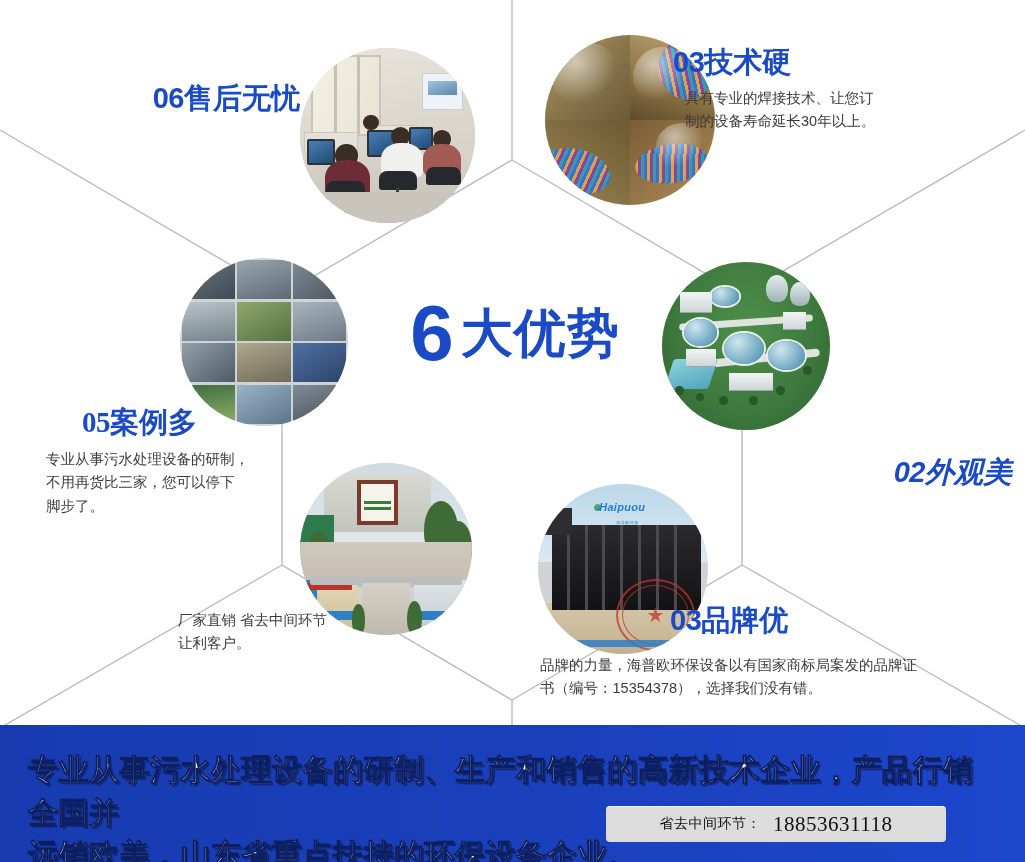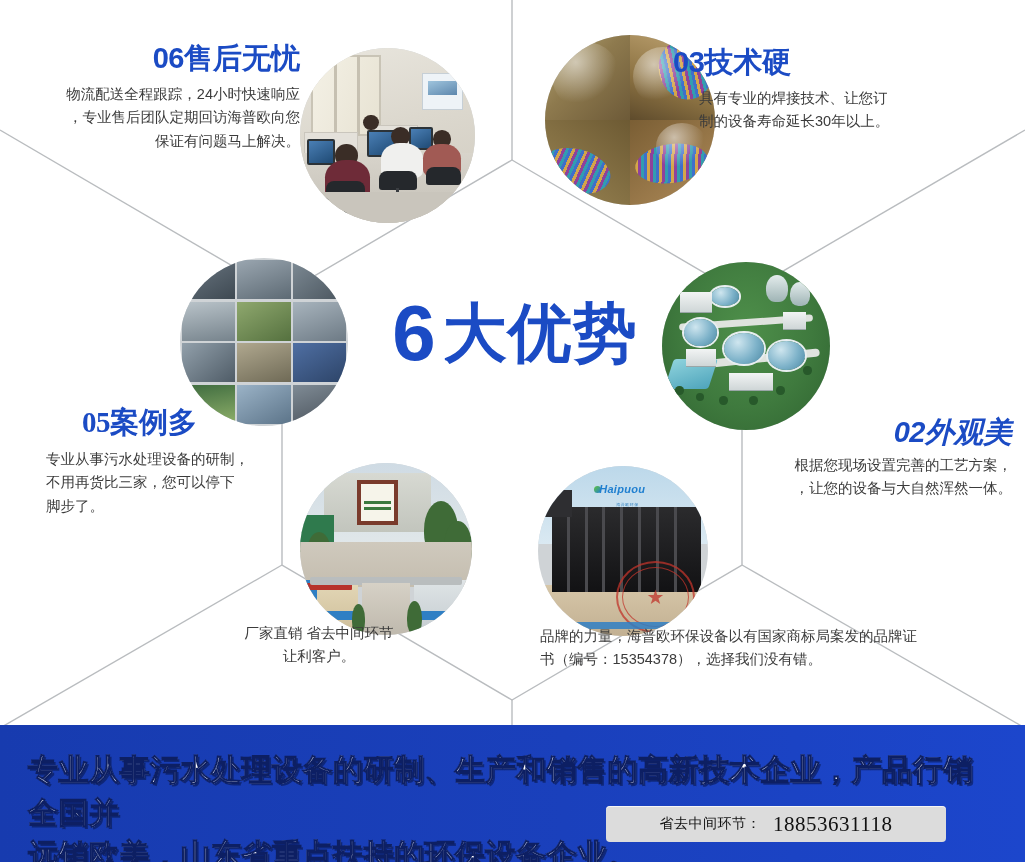--- a/index.html
+++ b/index.html
@@ -19,21 +19,21 @@
   .center-title{
     position:absolute;left:385px;top:288px;width:260px;height:90px;
     display:flex;align-items:center;justify-content:center;
     white-space:nowrap;
   }
   .center-num{
     font-size:78px;font-weight:bold;color:#1B4BC4;line-height:1;
     letter-spacing:-2px;
   }
   .center-word{
-    font-size:64px;font-weight:bold;color:#1B4BC4;line-height:1;
+    font-size:52px;font-weight:bold;color:#1B4BC4;line-height:1;
     margin-left:9px;letter-spacing:1px;
   }
 
   
   .photo{
     position:absolute;border-radius:50%;overflow:hidden;
     background:#cfd3d6;
   }
   .photo .ph-inner{position:absolute;inset:0;}
 
@@ -126,21 +126,21 @@
   .blk{position:absolute;}
   .blk .head{
     font-size:29px;font-weight:bold;color:#1B4BC4;line-height:1;
     white-space:nowrap;
   }
   .blk .head .n{letter-spacing:-.5px;}
   .blk p{
     margin:0;font-size:14.5px;color:#3b3b3b;line-height:1.62;
     white-space:pre-line;
   }
-  .ta-r{text-align:right;}
+  .ta-r{text-align:right;margin-top:40px;}
   .ta-l{text-align:left;}
 
   
   .banner{
     position:absolute;left:0;top:725px;width:1025px;height:137px;
     background:#1A3FB8;overflow:hidden;
   }
   .banner .grad{position:absolute;inset:0;
     background:linear-gradient(90deg,#173BAF 0%,#1A40BC 55%,#1C46CC 100%);}
   .spark{position:absolute;pointer-events:none;}
@@ -297,21 +297,21 @@
       <div class="blue" style="left:0;top:86%;width:34%;height:5%;"></div>
       <div class="blue" style="right:0;top:86%;width:34%;height:5%;"></div>
       <div class="redtxt"></div>
       <div class="gatebar"></div>
       <div class="drive"></div>
       <div class="tree" style="left:30%;top:82%;width:8%;height:18%;"></div>
       <div class="tree" style="left:62%;top:80%;width:9%;height:20%;"></div>
     </div>
   </div>
 
-  <div class="photo ph03" style="left:538px;top:466px;width:170px;height:170px;text-align:right;">
+  <div class="photo ph03" style="left:538px;top:484px;width:170px;height:170px;text-align:right;">
     <div class="ph-inner">
       <div class="sky"></div>
       <div class="ground"></div>
       <div class="unit">
         <div class="rib" style="left:10%"></div>
         <div class="rib" style="left:22%"></div>
         <div class="rib" style="left:34%"></div>
         <div class="rib" style="left:46%"></div>
         <div class="rib" style="left:58%"></div>
         <div class="rib" style="left:70%"></div>
@@ -326,48 +326,46 @@
         <div class="star">★</div>
       </div>
       <div class="strip"></div>
     </div>
   </div>
 
   <div class="blk ta-r" style="left:10px;top:44px;width:290px;">
     <div class="head">
       <span class="n">06</span><span>售后无忧</span>
     </div>
-    <p style="margin-top:10px;">物流配送全程跟踪，24小时快速响应
-，专业售后团队定期回访海普欧向您
-保证有问题马上解决。</p>
   </div>
 
   <div class="blk ta-l" style="left:673px;top:48px;width:330px;">
     <div class="head">
       <span class="n">03</span><span>技术硬</span>
     </div>
-    <p style="margin-top:10px;margin-left:26px;">具有专业的焊接技术、让您订
+    <p style="margin-top:10px;margin-left:12px;">具有专业的焊接技术、让您订
 制的设备寿命延长30年以上。</p>
   </div>
 
   <div class="blk ta-r" style="left:700px;top:418px;width:312px;">
     <div class="head" style="text-align:right;margin-left:54px;font-style:italic;">
       <span class="n">02</span><span>外观美</span>
     </div>
-    <p style="margin-top:7px;">根据您现场设置完善的工艺方案，
-，让您的设备与大自然浑然一体。</p>
   </div>
 
   <div class="blk ta-l" style="left:540px;top:606px;width:470px;">
+    <div class="head" style="margin-left:130px;">
+      <span class="n">03</span><span>品牌优</span>
+    </div>
     <p style="margin-top:19px;">品牌的力量，海普欧环保设备以有国家商标局案发的品牌证
 书（编号：15354378），选择我们没有错。</p>
   </div>
 
   <div class="blk ta-l" style="left:160px;top:608px;width:300px;">
-    <p style="margin-top:14px;margin-left:18px;text-align:center;">厂家直销 省去中间环节
+    <p style="margin-top:1px;margin-left:18px;">厂家直销 省去中间环节
 让利客户。</p>
   </div>
 
   <div class="blk ta-l" style="left:46px;top:408px;width:280px;">
     <div class="head" style="margin-left:36px;font-family:Liberation Serif, serif;">
       <span class="n">05</span><span>案例多</span>
     </div>
     <p style="margin-top:11px;">专业从事污水处理设备的研制，
 不用再货比三家，您可以停下
 脚步了。</p>

